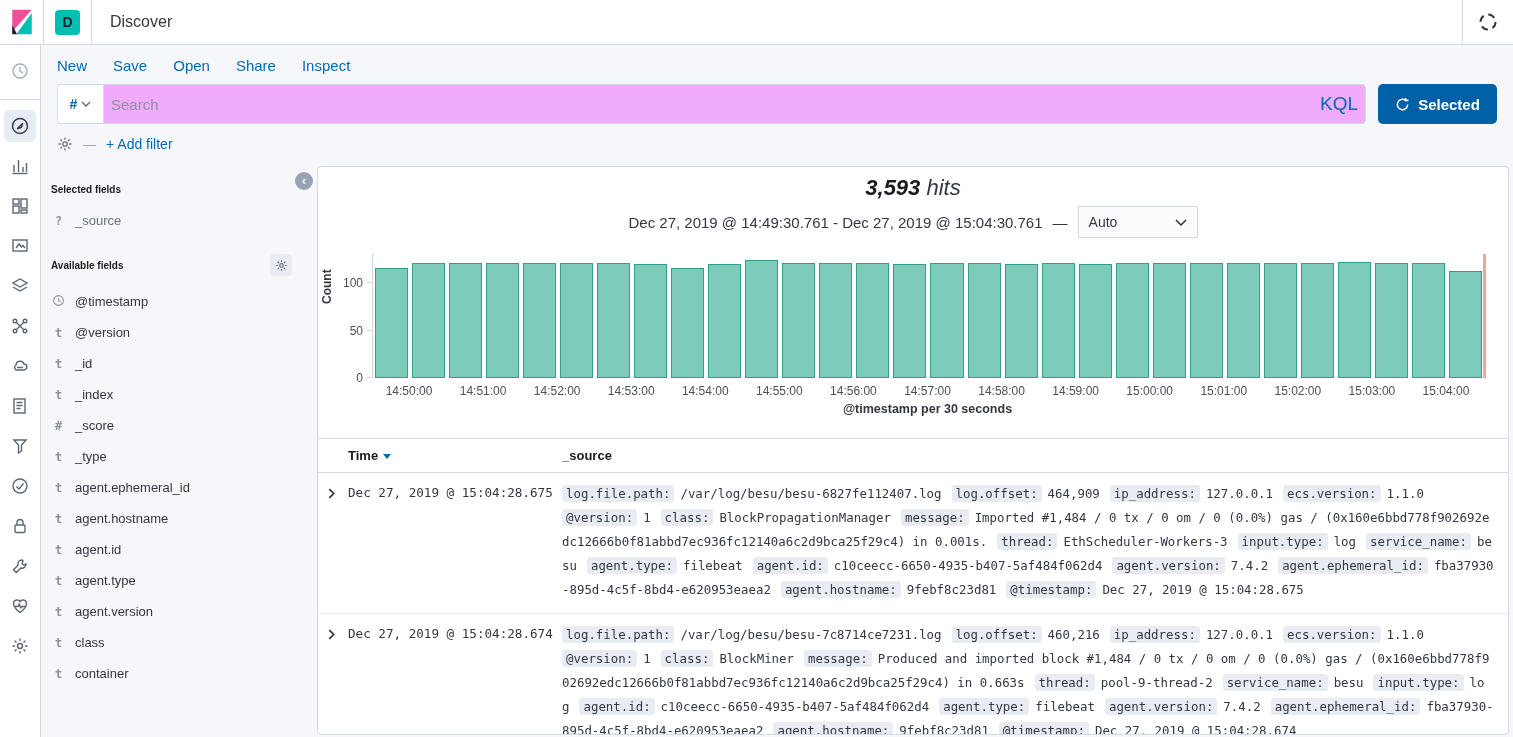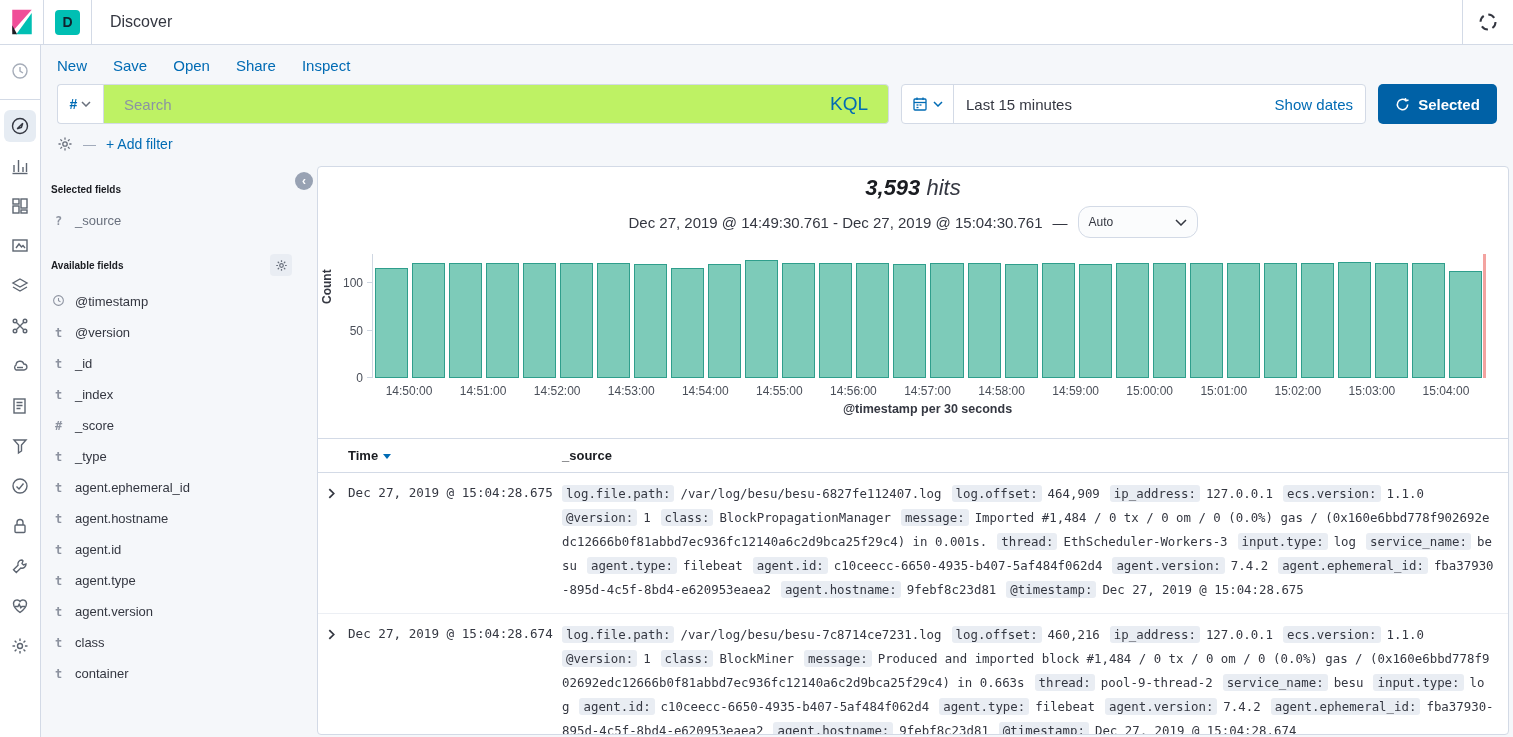--- a/index.html
+++ b/index.html
@@ -24,21 +24,21 @@
   .rail-btn.active svg { stroke:#343741; }
   .rail-divider { width:41px; height:1px; background:#d3dae6; margin:4px 0 10px; }
 
   
   .workspace { position:absolute; left:41px; top:45px; right:0; bottom:0; background:#f5f7fa; }
   .menubar { display:flex; gap:26px; padding:12px 16px 10px; }
   .menu-link { color:#006bb4; font-size:15px; cursor:pointer; }
   .searchrow { display:flex; align-items:center; padding:0 16px; gap:12px; }
   .query-group { display:flex; flex:1; height:40px; }
   .filter-btn { width:46px; background:#fff; border:1px solid #d3dae6; border-right:none; border-radius:4px 0 0 4px; display:flex; align-items:center; justify-content:center; gap:4px; color:#006bb4; font-weight:700; cursor:pointer; }
-  .search-box { flex:1; background:#bef264; border:1px solid #d3dae6; border-radius:0 4px 4px 0; display:flex; align-items:center; padding:0 20px; }
+  .search-box { flex:1; background:#f0abfc; border:1px solid #d3dae6; border-radius:0 4px 4px 0; display:flex; align-items:center; padding:0 7px; }
   .search-box input { border:none; outline:none; flex:1; font-size:15px; color:#343741; font-family:"Liberation Sans",sans-serif; background:transparent; }
   .search-box input::placeholder { color:#8b93a3; }
   .kql { color:#006bb4; font-size:19px; cursor:pointer; }
   .date-group { width:465px; height:40px; background:#fff; border:1px solid #d3dae6; border-radius:4px; display:flex; align-items:center; }
   .cal-seg { display:flex; align-items:center; gap:5px; padding:0 10px; border-right:1px solid #d3dae6; height:100%; cursor:pointer; }
   .date-text { flex:1; padding-left:12px; font-size:15px; color:#343741; }
   .show-dates { color:#006bb4; font-size:15px; padding-right:12px; cursor:pointer; }
   .refresh-btn { width:119px; height:40px; background:#0061a6; border:none; border-radius:5px; color:#fff; font-size:15px; font-weight:600; display:flex; align-items:center; justify-content:center; gap:8px; cursor:pointer; font-family:"Liberation Sans",sans-serif; }
   .filterrow { display:flex; align-items:center; gap:10px; padding:12px 16px 6px; color:#69707d; }
   .add-filter { color:#006bb4; font-size:14px; cursor:pointer; }
@@ -54,21 +54,21 @@
   .field-item { display:flex; align-items:center; gap:10px; height:31px; padding-left:7px; font-size:13px; color:#343741; cursor:pointer; border-radius:4px; }
   .field-item.muted .field-label { color:#69707d; }
   .field-type { width:13px; text-align:center; color:#8d93a0; font-weight:700; font-size:12px; font-family:"DejaVu Sans Mono",monospace; flex-shrink:0; }
   .field-type svg { stroke:#8d93a0; fill:none; stroke-width:1.3; }
 
   
   .panel { flex:1; background:#fff; border:1px solid #d3dae6; border-radius:4px; position:relative; overflow:hidden; }
   .hits-line { text-align:center; margin-top:8px; font-size:22px; color:#343741;font-style:italic; }
   .hits-line b { color:#1a1c21; font-weight:700; }
   .range-line { display:flex; align-items:center; justify-content:center; gap:10px; margin-top:5px; font-size:15px; color:#343741; }
-  .interval-select { width:120px; height:32px; border:1px solid #d3dae6; border-radius:12px; background:#fbfcfd; display:flex; align-items:center; justify-content:space-between; padding:0 10px; font-size:12px; cursor:pointer; }
+  .interval-select { width:120px; height:32px; border:1px solid #d3dae6; border-radius:0; background:#fbfcfd; display:flex; align-items:center; justify-content:space-between; padding:0 10px; font-size:14px; cursor:pointer; }
 
   .chart { position:relative; height:172px; margin:12px 12px 0 2px; }
   .plot { position:absolute; left:52px; right:13px; top:4px; height:124px; border-left:1px solid #cfd7e2; }
   .bars { position:absolute; left:2px; right:1px; top:0; bottom:0; display:flex; align-items:flex-end; gap:4px; }
   .bar { flex:1; background:#7dcbb9; border:1px solid #2f9e8c; }
   .now-line { position:absolute; right:-3px; top:0; height:124px; width:3px; background:#f3a3a0; }
   .ytick { position:absolute; right:calc(100% + 10px); transform:translateY(50%); font-size:12px; color:#4a4f59; }
   .ytickmark { position:absolute; left:-6px; width:5px; height:1px; background:#cfd7e2; }
   .count-label { position:absolute; left:0px; top:62px; transform:rotate(-90deg) translateX(8px); transform-origin:left top; font-weight:700; font-size:12px; color:#343741; }
   .xticks { position:absolute; left:52px; right:13px; top:134px; height:16px; font-size:12px; color:#4a4f59; }
@@ -227,38 +227,20 @@
         <span>#</span>
         <svg width="10" height="6" viewBox="0 0 10 6">
             <polyline points="1,1 5,5 9,1" fill="none" stroke="#69707d" stroke-width="1.5"></polyline>
           </svg>
       </div>
       <div class="search-box">
         <input type="text" placeholder="Search" style="">
         <span class="kql">KQL</span>
       </div>
     </div>
-    <div class="date-group">
-      <div class="cal-seg">
-        <svg width="16" height="16" viewBox="0 0 16 16">
-          <rect x="2" y="3" width="12" height="11" rx="1" fill="none" stroke="#006bb4" stroke-width="1.3"></rect>
-          <line x1="2" y1="6.5" x2="14" y2="6.5" stroke="#006bb4" stroke-width="1.3"></line>
-          <line x1="5" y1="1.5" x2="5" y2="4" stroke="#006bb4" stroke-width="1.3"></line>
-          <line x1="11" y1="1.5" x2="11" y2="4" stroke="#006bb4" stroke-width="1.3"></line>
-          <line x1="4.5" y1="9" x2="6.5" y2="9" stroke="#006bb4" stroke-width="1.3"></line>
-          <line x1="7.5" y1="9" x2="9.5" y2="9" stroke="#006bb4" stroke-width="1.3"></line>
-          <line x1="4.5" y1="11.5" x2="6.5" y2="11.5" stroke="#006bb4" stroke-width="1.3"></line>
-        </svg>
-        <svg width="10" height="6" viewBox="0 0 10 6">
-            <polyline points="1,1 5,5 9,1" fill="none" stroke="#006bb4" stroke-width="1.5"></polyline>
-          </svg>
-      </div>
-      <div class="date-text">Last 15 minutes</div>
-      <div class="show-dates">Show dates</div>
-    </div>
     <button class="refresh-btn">
       <svg width="15" height="15" viewBox="0 0 16 16">
         <path d="M13.5 8a5.5 5.5 0 1 1-2-4.2" fill="none" stroke="#fff" stroke-width="1.6"></path>
         <polyline points="11,1.2 11.8,4 14.4,3.2" fill="none" stroke="#fff" stroke-width="1.6"></polyline>
       </svg>
       <span>Selected</span>
     </button>
   </div>
 
   <div class="filterrow">

